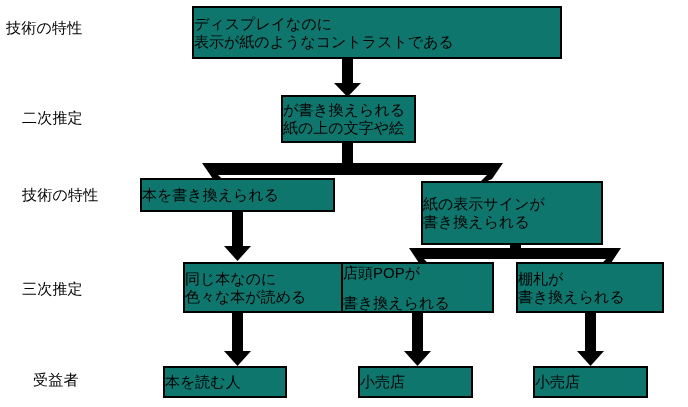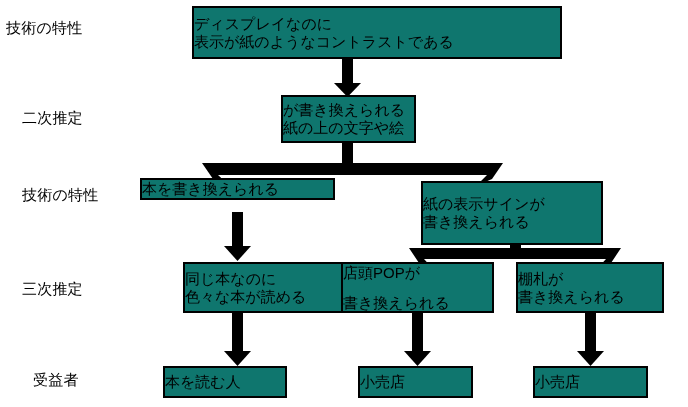--- a/index.html
+++ b/index.html
@@ -121,21 +121,21 @@
   <div class="node-box" style="left:192px; top:6px; width:370px; height:53px;">
     <span class="line">ディスプレイなのに</span>
     <span class="line">表示が紙のようなコントラストである</span>
   </div>
 
   <div class="node-box" style="left:281px; top:95px; width:135px; height:48px;">
     <span class="line">が書き換えられる</span>
     <span class="line">紙の上の文字や絵</span>
   </div>
 
-  <div class="node-box" style="left:140px; top:178px; width:195px; height:22px;">
+  <div class="node-box" style="left:140px; top:178px; width:195px; height:34px;">
     <span class="line">本を書き換えられる</span>
   </div>
 
   <div class="node-box" style="left:421px; top:181px; width:182px; height:64px;">
     <span class="line">紙の表示サインが</span>
     <span class="line">書き換えられる</span>
   </div>
 
   <div class="node-box" style="left:155px; top:262px; width:165px; height:51px;margin-left:28px;">
     <span class="line">同じ本なのに</span>

